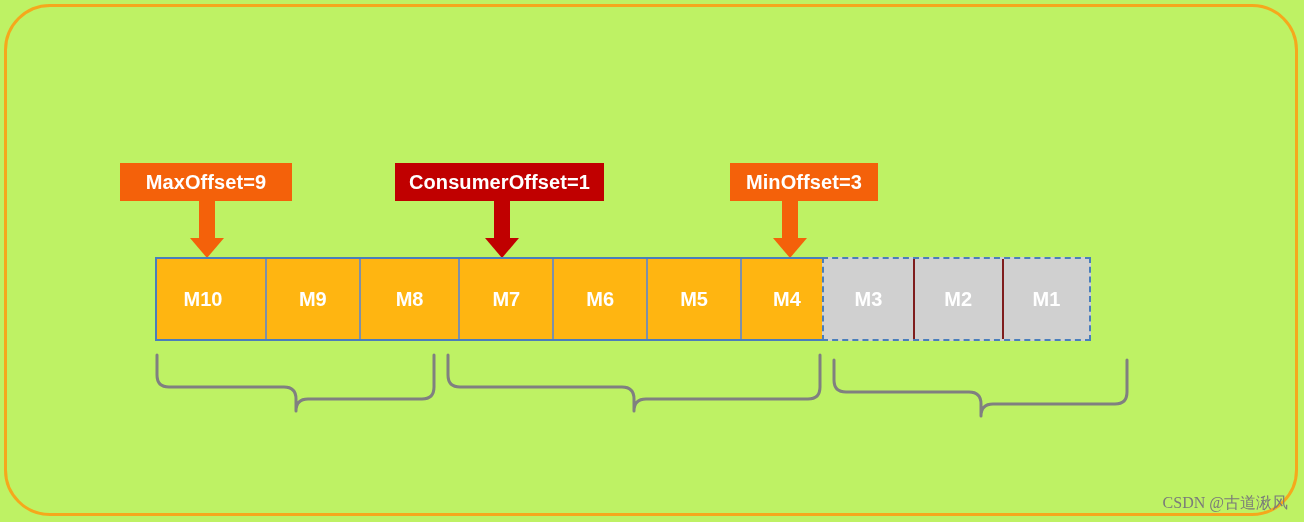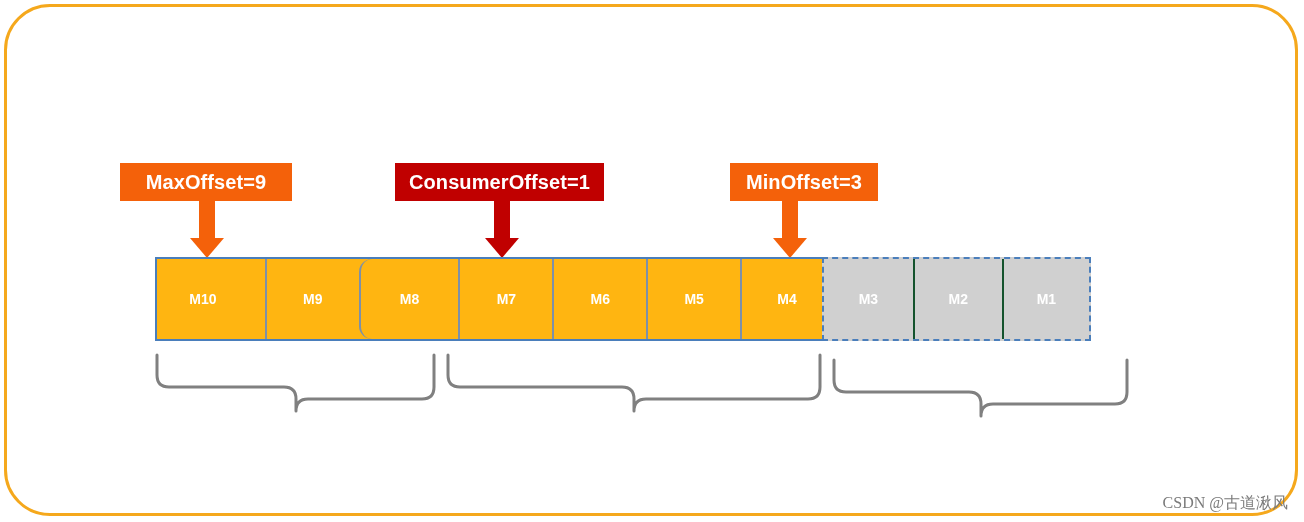--- a/index.html
+++ b/index.html
@@ -11,21 +11,21 @@
     width: 1304px;
     height: 522px;
     font-family: "Liberation Sans", sans-serif;
     overflow: hidden;
   }
 
   #stage {
     position: relative;
     width: 1304px;
     height: 522px;
-    background: #ffffff;
+    background: #bef264;
   }
 
   
   #frame {
     position: absolute;
     left: 4px;
     top: 4px;
     width: 1294px;
     height: 512px;
     box-sizing: border-box;
@@ -94,27 +94,27 @@
   .seg.evicted {
     background: #D0D0D0;
     border: 2px dashed #4A7EBB;
   }
   .cell {
     box-sizing: border-box;
     display: flex;
     align-items: center;
     justify-content: center;
     color: #FFFFFF;
-    font-size: 14px;
+    font-size: 20px;
     font-weight: 700;
     height: 100%;
   }
   .seg.stored .cell + .cell { border-left: 2px solid #7D90A8; }
   .seg.evicted .cell { color: #FFFFFF; }
-  .seg.evicted .cell + .cell { border-left: 2px solid #14532d; }
+  .seg.evicted .cell + .cell { border-left: 2px solid #7f1d1d; }
 
   
   #braces { position: absolute; left: 0; top: 0; }
 
   
   #watermark {
     position: absolute;
     right: 16px;
     bottom: 8px;
     color: #7A7A7A;
@@ -152,21 +152,21 @@
   <div class="arrow orange" style="left:773px; top:200px; width:34px; height:58px;">
     <div class="stem" style="height:38px;"></div>
     <div class="head"></div>
   </div>
 
   <div id="strip">
 
     <div class="seg stored" style="left:0px; width:679px;">
       <div class="cell" style="width:95px;">M10</div>
       <div class="cell" style="width:97px;margin-left:16px;">M9</div>
-      <div class="cell" style="width:103px;border-radius:13px;">M8</div>
+      <div class="cell" style="width:103px;">M8</div>
       <div class="cell" style="width:97px;">M7</div>
       <div class="cell" style="width:97px;">M6</div>
       <div class="cell" style="width:97px;">M5</div>
       <div class="cell" style="width:95px;">M4</div>
     </div>
 
     <div class="seg evicted" style="left:667px; width:269px;">
       <div class="cell" style="width:101px;">M3</div>
       <div class="cell" style="width:101px;">M2</div>
       <div class="cell" style="width:99px;">M1</div>

